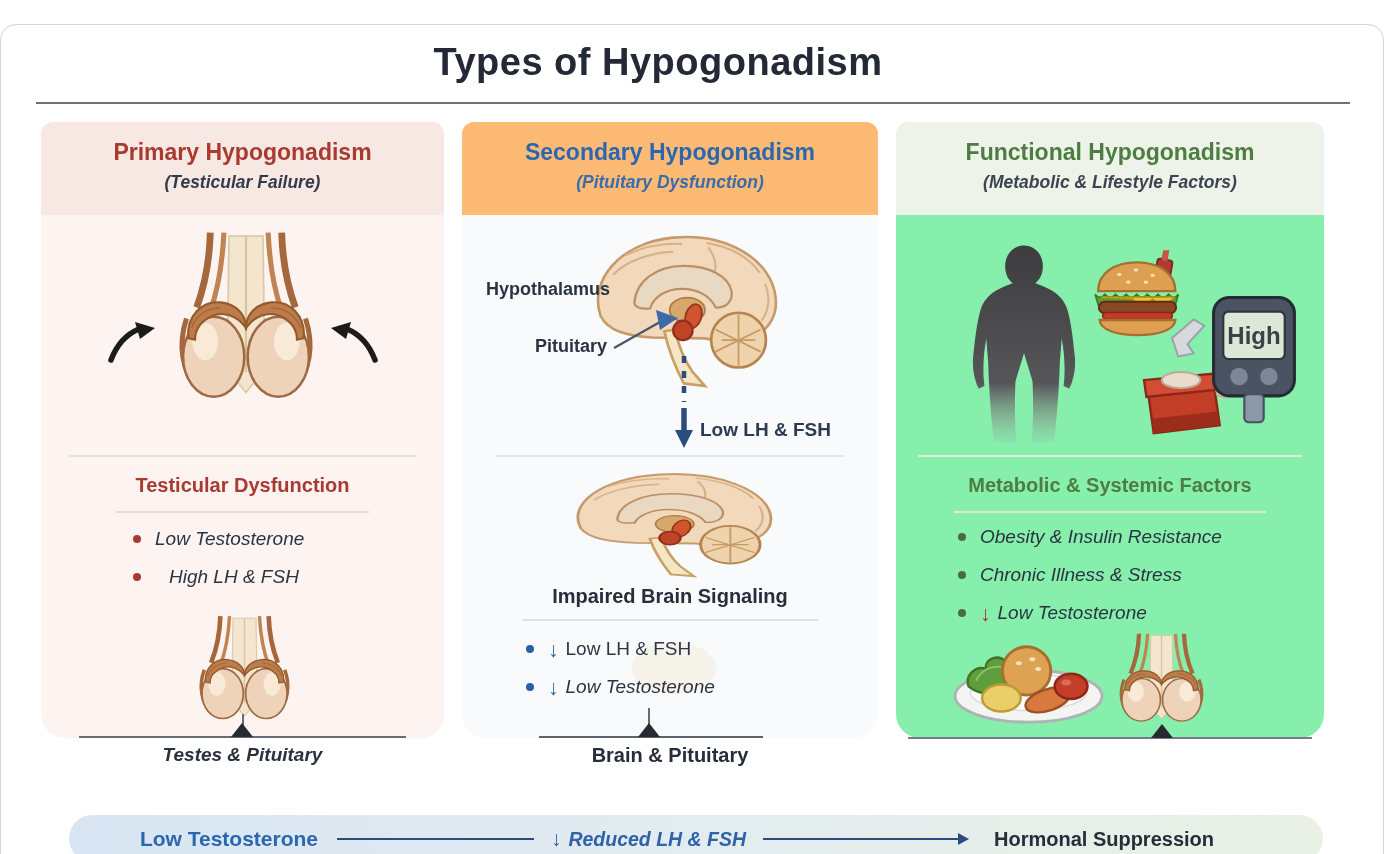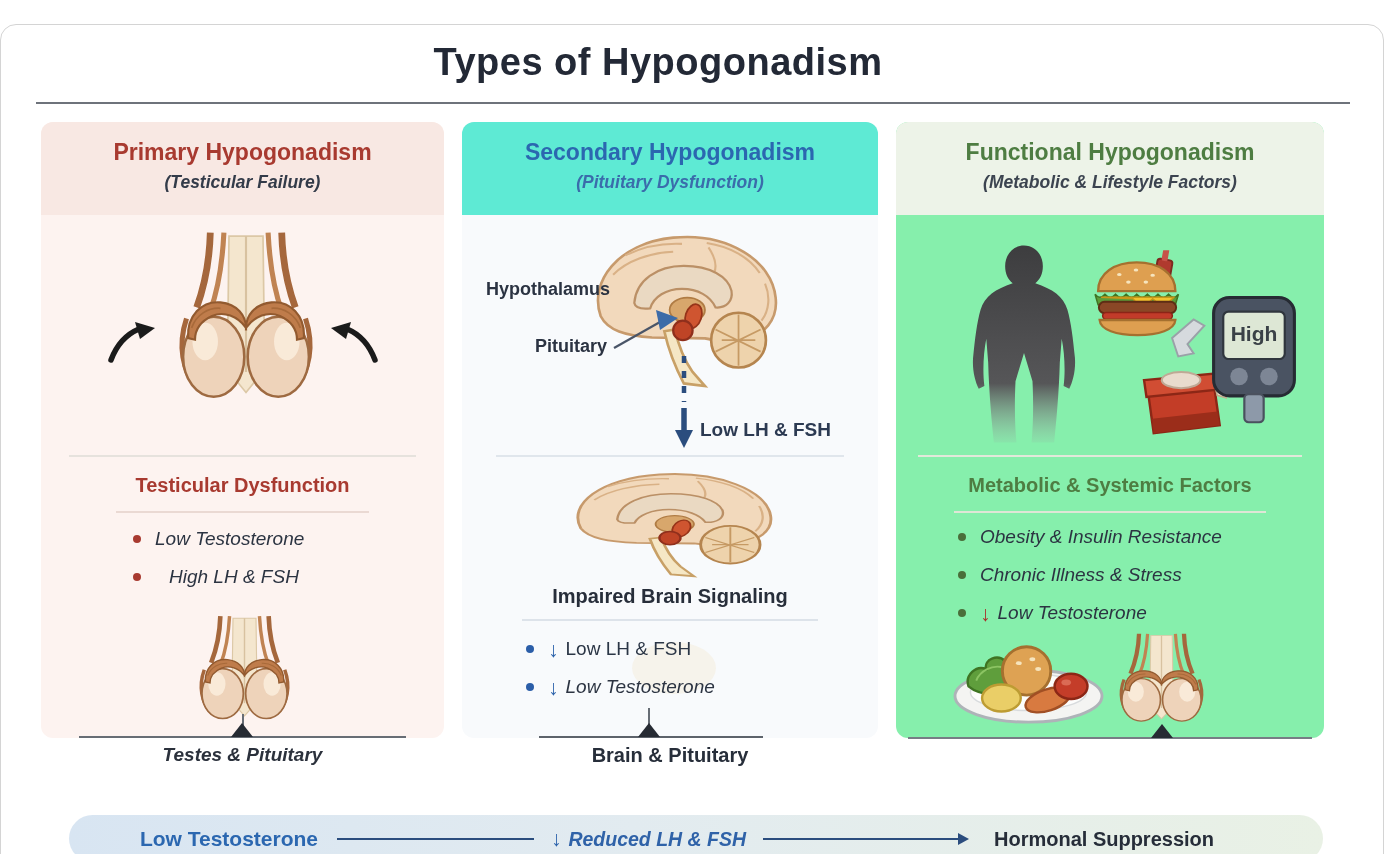--- a/index.html
+++ b/index.html
@@ -5,29 +5,29 @@
   * { margin:0; padding:0; box-sizing:border-box; }
   body { background:#ffffff; font-family:"Liberation Sans","DejaVu Sans",sans-serif; }
   .frame { position:relative; width:1384px; height:854px; background:#ffffff;
            border:1px solid #d4d4d4; border-radius:16px 16px 8px 8px; overflow:hidden;margin-top:24px; }
 
   .page-title { position:absolute; top:16px; left:0; width:1384px; text-align:center;
                 transform:translateX(-35px); font-size:38px; font-weight:800; color:#232936;
                 letter-spacing:.5px; }
   .title-rule { position:absolute; top:77px; left:35px; width:1314px; height:2px; background:#6e737b; }
 
-  .panel { position:absolute; top:97px; height:616px; border-radius:12px; }
+  .panel { position:absolute; top:97px; height:616px; border-radius:24px; }
   .panel-p1 { left:40px;  width:403px; background:#fdf3f0; }
   .panel-p2 { left:461px; width:416px; background:#f8fafc; }
   .panel-p3 { left:895px; width:428px; background:#86efac; }
 
   .panel-header { position:absolute; top:0; left:0; right:0; height:93px;
                   border-radius:12px 12px 0 0; text-align:center; padding-top:17px; }
   .panel-p1 .panel-header { background:#f8e8e3; }
-  .panel-p2 .panel-header { background:#5eead4; }
+  .panel-p2 .panel-header { background:#fdba74; }
   .panel-p3 .panel-header { background:#edf3e8; }
   .panel-title { font-size:23px; font-weight:800; }
   .panel-p1 .panel-title { color:#a83a30; }
   .panel-p2 .panel-title { color:#2b67b0; }
   .panel-p3 .panel-title { color:#4e7d42; }
   .panel-subtitle { font-size:17.5px; font-style:italic; font-weight:600; margin-top:6px; color:#333b49; }
   .panel-p2 .panel-subtitle { color:#3a6cab; }
   .panel-p3 .panel-subtitle { color:#3c4450; }
 
   .abs { position:absolute; }
@@ -57,21 +57,21 @@
   .caption-stem { position:absolute; width:2px; background:#676d75; }
   .caption-tri  { position:absolute; width:0; height:0; border-left:11px solid transparent;
                   border-right:11px solid transparent; border-bottom:14px solid #262b33; }
   .caption { position:absolute; left:0; right:0; text-align:center; font-size:19px;
              font-weight:800; font-style:italic; color:#2b313c; }
   .caption-upright { font-style:normal; font-size:20px; color:#272e3a; }
 
   .brain-label { position:absolute; font-size:18px; font-weight:800; color:#2b3342; }
   .arrow-label { position:absolute; font-size:19px; font-weight:600; color:#2c3a52; }
   .ghost { position:absolute; background:#f4ecdd; border-radius:50%; opacity:.55; }
-  .meter-reading { position:absolute; text-align:center; font-size:21px; font-weight:600; color:#3a4147; }
+  .meter-reading { position:absolute; text-align:center; font-size:24px; font-weight:600; color:#3a4147; }
 
   .footer-bar { position:absolute; left:68px; top:790px; width:1254px; height:47px; border-radius:24px;
                 background:linear-gradient(90deg,#d8e5f2 0%, #e2ebf0 45%, #e9f1e5 100%); }
   .f-item { position:absolute; top:50%; transform:translateY(-50%); text-align:center; }
   .f-step1 { left:70px; width:180px; font-size:21px; font-weight:800; color:#2b67b0; }
   .f-step2 { left:477px; width:205px; font-size:19.5px; font-weight:800; font-style:italic; color:#2f62a8; }
   .f-step2 .b-arrow { font-style:normal; }
   .f-step3 { left:920px; width:230px; font-size:20px; font-weight:800; color:#262d39; }
   .f-line { position:absolute; top:calc(50% - 1px); height:2.5px; background:#2b4d7e; }
   .f-line1 { left:268px; width:197px; }

